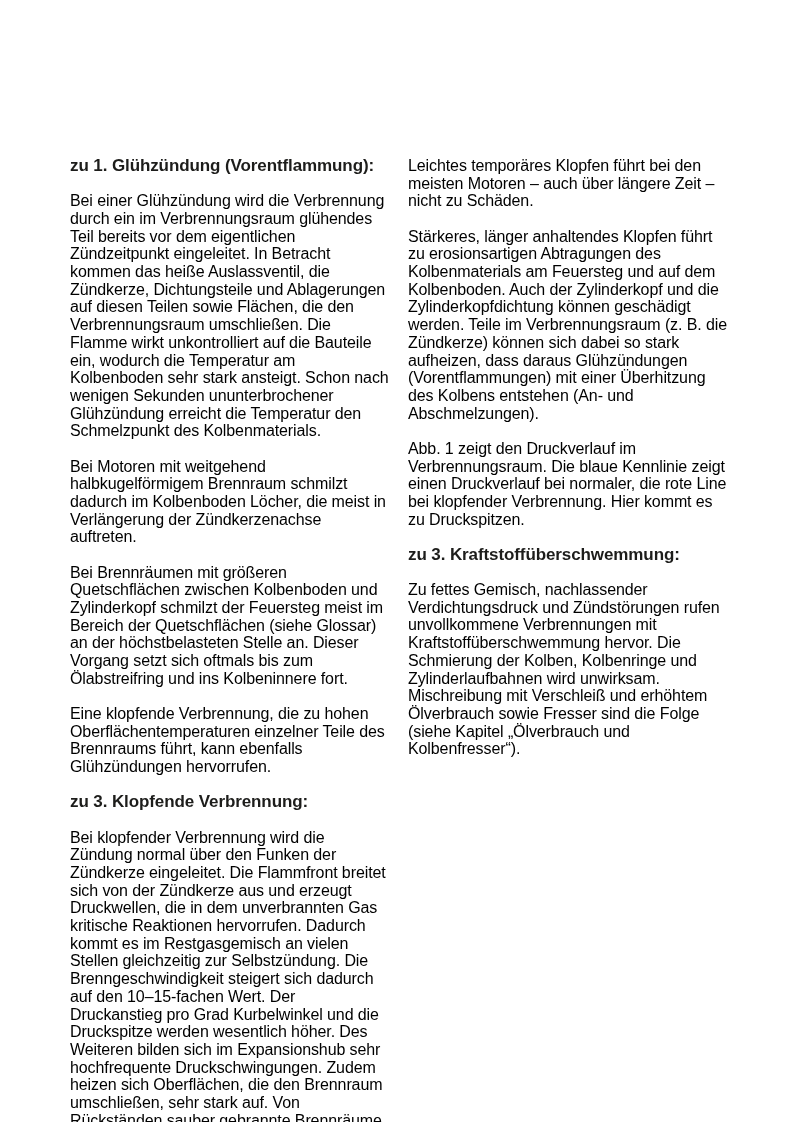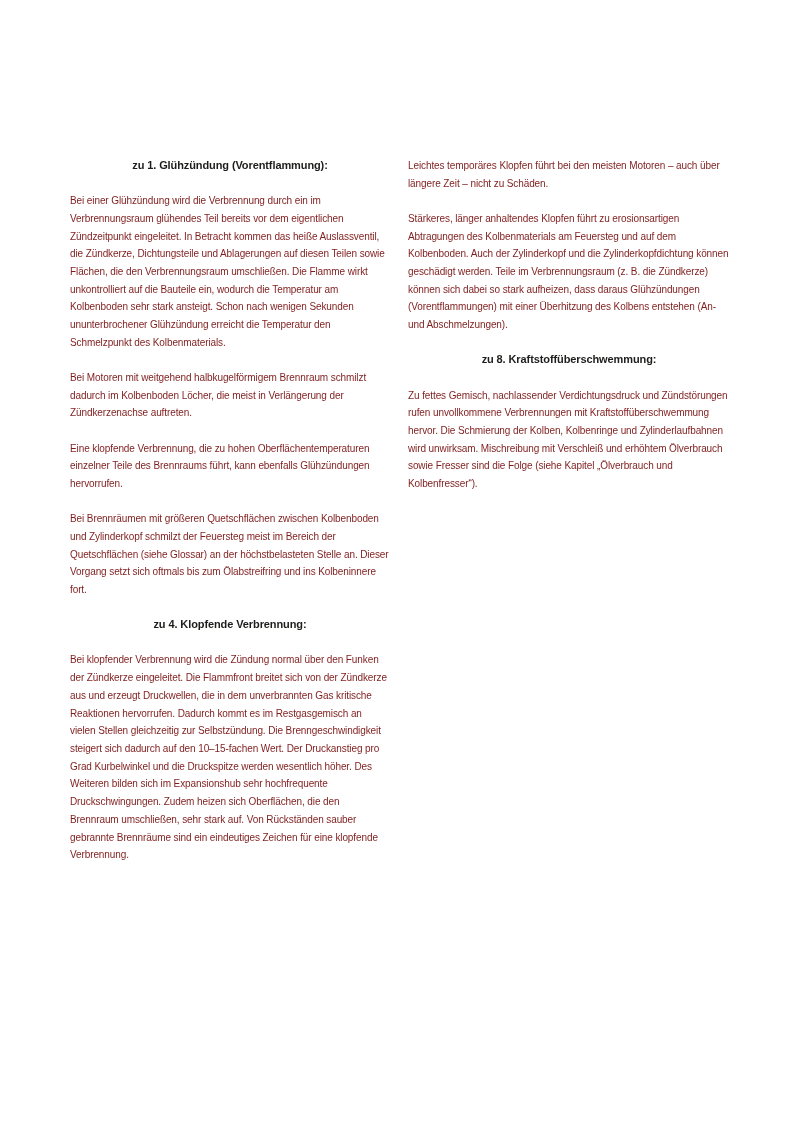--- a/index.html
+++ b/index.html
@@ -21,66 +21,66 @@
   }
   .column-left {
     left: 70px;
     width: 320px;
   }
   .column-right {
     left: 408px;
     width: 322px;
   }
   .section-heading {
-    font-size: 11px;
+    font-size: 17px;
     line-height: 17.7px;
     font-weight: bold;
     color: #1d1d1b;
     letter-spacing: -0.1px;
     margin: 0 0 17.5px 0;
-    text-align: center;
   }
   .paragraph {
-    font-size: 10px;
+    font-size: 16px;
     line-height: 17.7px;
     font-weight: normal;
-    color: #7f1d1d;
+    color: #000000;
     letter-spacing: -0.1px;
     margin: 0 0 17.5px 0;
   }
 </style>
 </head>
 <body>
 
 <div class="page">
 
   <div class="column column-left">
 
     <div>
       <h3 class="section-heading">zu 1. Glühzündung (Vorentflammung):</h3>
       <p class="paragraph">Bei einer Glühzündung wird die Verbrennung durch ein im Verbrennungsraum glühendes Teil bereits vor dem eigentlichen Zündzeitpunkt eingeleitet. In Betracht kommen das heiße Auslassventil, die Zündkerze, Dichtungsteile und Ablagerungen auf diesen Teilen sowie Flächen, die den Verbrennungsraum umschließen. Die Flamme wirkt unkontrolliert auf die Bauteile ein, wodurch die Temperatur am Kolbenboden sehr stark ansteigt. Schon nach wenigen Sekunden ununterbrochener Glühzündung erreicht die Temperatur den Schmelzpunkt des Kolbenmaterials.</p>
       <p class="paragraph">Bei Motoren mit weitgehend halbkugelförmigem Brennraum schmilzt dadurch im Kolbenboden Löcher, die meist in Verlängerung der Zündkerzenachse auftreten.</p>
+      <p class="paragraph">Bei Brennräumen mit größeren Quetschflächen zwischen Kolbenboden und Zylinderkopf schmilzt der Feuersteg meist im Bereich der Quetschflächen (siehe Glossar) an der höchstbelasteten Stelle an. Dieser Vorgang setzt sich oftmals bis zum Ölabstreifring und ins Kolbeninnere fort.</p>
       <p class="paragraph">Eine klopfende Verbrennung, die zu hohen Oberflächentemperaturen einzelner Teile des Brennraums führt, kann ebenfalls Glühzündungen hervorrufen.</p>
-      <p class="paragraph">Bei Brennräumen mit größeren Quetschflächen zwischen Kolbenboden und Zylinderkopf schmilzt der Feuersteg meist im Bereich der Quetschflächen (siehe Glossar) an der höchstbelasteten Stelle an. Dieser Vorgang setzt sich oftmals bis zum Ölabstreifring und ins Kolbeninnere fort.</p>
     </div>
 
     <div>
-      <h3 class="section-heading">zu 4. Klopfende Verbrennung:</h3>
+      <h3 class="section-heading">zu 3. Klopfende Verbrennung:</h3>
       <p class="paragraph">Bei klopfender Verbrennung wird die Zündung normal über den Funken der Zündkerze eingeleitet. Die Flammfront breitet sich von der Zündkerze aus und erzeugt Druckwellen, die in dem unverbrannten Gas kritische Reaktionen hervorrufen. Dadurch kommt es im Restgasgemisch an vielen Stellen gleichzeitig zur Selbstzündung. Die Brenngeschwindigkeit steigert sich dadurch auf den 10–15-fachen Wert. Der Druckanstieg pro Grad Kurbelwinkel und die Druckspitze werden wesentlich höher. Des Weiteren bilden sich im Expansionshub sehr hochfrequente Druckschwingungen. Zudem heizen sich Oberflächen, die den Brennraum umschließen, sehr stark auf. Von Rückständen sauber gebrannte Brennräume sind ein eindeutiges Zeichen für eine klopfende Verbrennung.</p>
     </div>
 
   </div>
 
   <div class="column column-right">
 
     <div>
       <p class="paragraph">Leichtes temporäres Klopfen führt bei den meisten Motoren – auch über längere Zeit – nicht zu Schäden.</p>
       <p class="paragraph">Stärkeres, länger anhaltendes Klopfen führt zu erosionsartigen Abtragungen des Kolbenmaterials am Feuersteg und auf dem Kolbenboden. Auch der Zylinderkopf und die Zylinderkopfdichtung können geschädigt werden. Teile im Verbrennungsraum (z. B. die Zündkerze) können sich dabei so stark aufheizen, dass daraus Glühzündungen (Vorentflammungen) mit einer Überhitzung des Kolbens entstehen (An- und Abschmelzungen).</p>
+      <p class="paragraph">Abb. 1 zeigt den Druckverlauf im Verbrennungsraum. Die blaue Kennlinie zeigt einen Druckverlauf bei normaler, die rote Line bei klopfender Verbrennung. Hier kommt es zu Druckspitzen.</p>
     </div>
 
     <div>
-      <h3 class="section-heading">zu 8. Kraftstoffüberschwemmung:</h3>
+      <h3 class="section-heading">zu 3. Kraftstoffüberschwemmung:</h3>
       <p class="paragraph">Zu fettes Gemisch, nachlassender Verdichtungsdruck und Zündstörungen rufen unvollkommene Verbrennungen mit Kraftstoffüberschwemmung hervor. Die Schmierung der Kolben, Kolbenringe und Zylinderlaufbahnen wird unwirksam. Mischreibung mit Verschleiß und erhöhtem Ölverbrauch sowie Fresser sind die Folge (siehe Kapitel „Ölverbrauch und Kolbenfresser“).</p>
     </div>
 
   </div>
 
 </div>
 
 </body></html>

